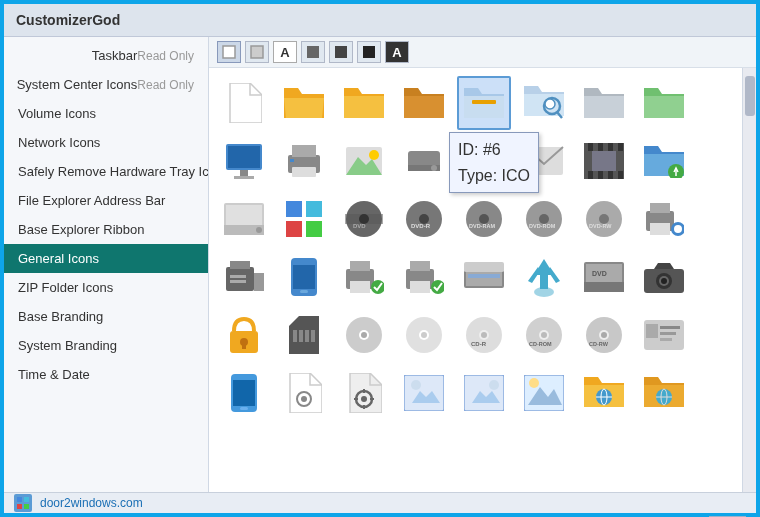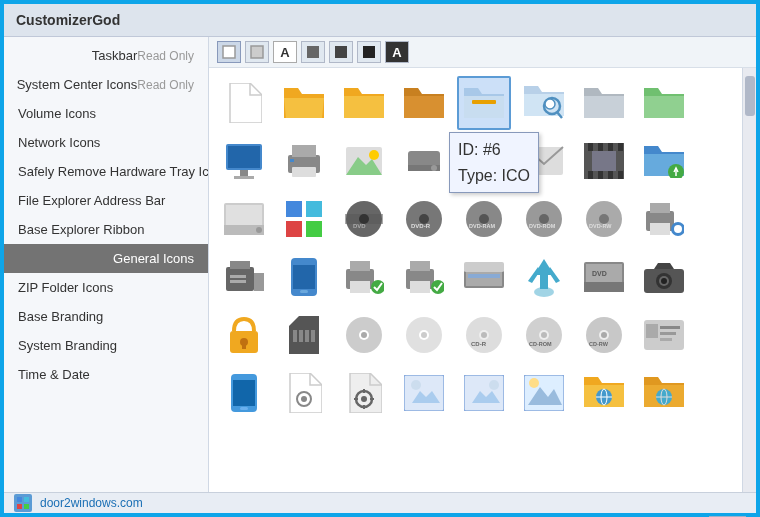--- a/index.html
+++ b/index.html
@@ -7,21 +7,21 @@
 
     .window { width: 760px; height: 517px; background: #f0f4f8; border: 4px solid #0ea5e9; display: flex; flex-direction: column; }
 
     .title-bar { background: #dde4ed; padding: 8px 12px; font-size: 14px; font-weight: 600; color: #333; border-bottom: 1px solid #c0c8d8; flex-shrink: 0; }
 
     .main-area { display: flex; flex: 1; overflow: hidden; }
 
     .sidebar { width: 205px; background: #f5f7fa; border-right: 1px solid #d0d8e4; flex-shrink: 0; overflow-y: auto; padding: 4px 0; }
 
     .sidebar-item { padding: 7px 14px; cursor: pointer; color: #333; font-size: 13px; white-space: nowrap; }
-    .sidebar-item.active { background: #737373; color: #fff; text-align: right; }
+    .sidebar-item.active { background: #0f766e; color: #fff; }
     .sidebar-item.readonly { display: flex; justify-content: flex-end; align-items: center; padding-left: 40px; }
     .readonly-badge { color: #999; font-size: 12px; font-style: normal; }
 
     .content-area { flex: 1; display: flex; flex-direction: column; overflow: hidden; background: #fff; }
 
     .toolbar { display: flex; align-items: center; padding: 4px 8px; background: #f0f4f8; border-bottom: 1px solid #d8dfe8; gap: 4px; flex-shrink: 0; }
 
     .toolbar-btn { width: 24px; height: 22px; background: #e0e8f0; border: 1px solid #b0b8c8; cursor: pointer; display: flex; align-items: center; justify-content: center; font-size: 11px; color: #333; }
     .toolbar-btn.active { background: #ccd8e8; border-color: #8899bb; }
     .toolbar-btn.text-a { font-weight: bold; font-size: 13px; background: #fff; border-color: #aaa; }

